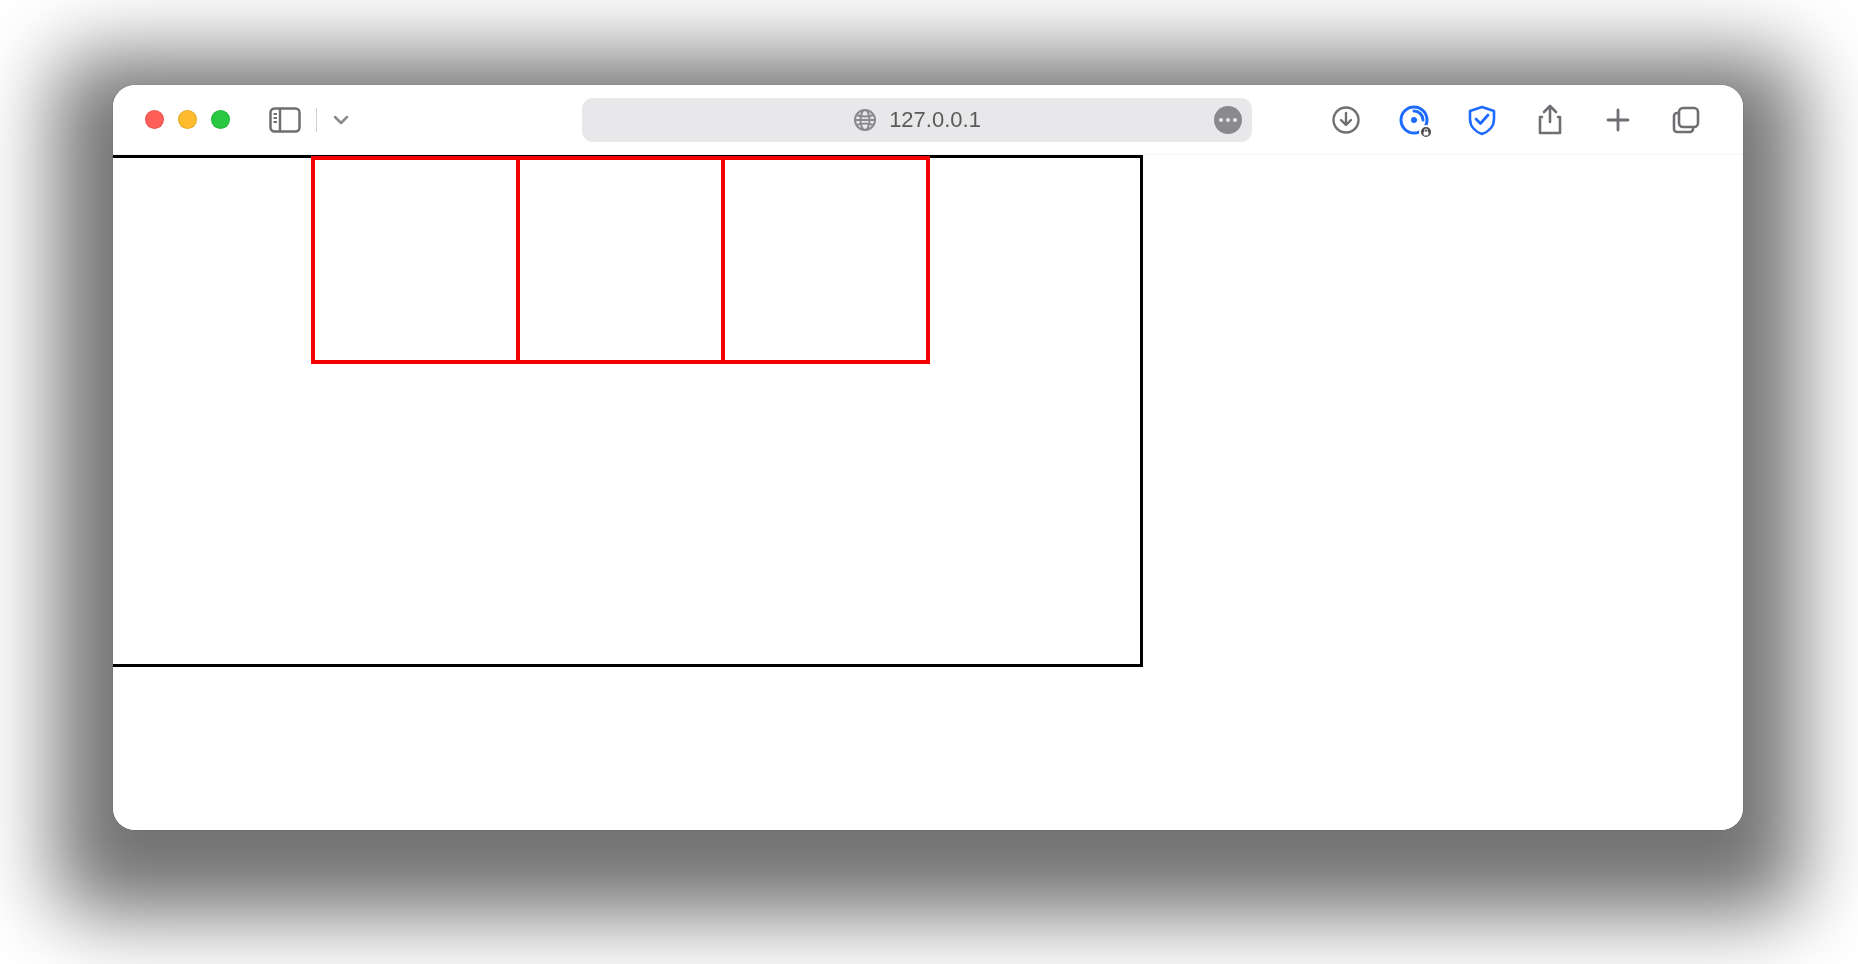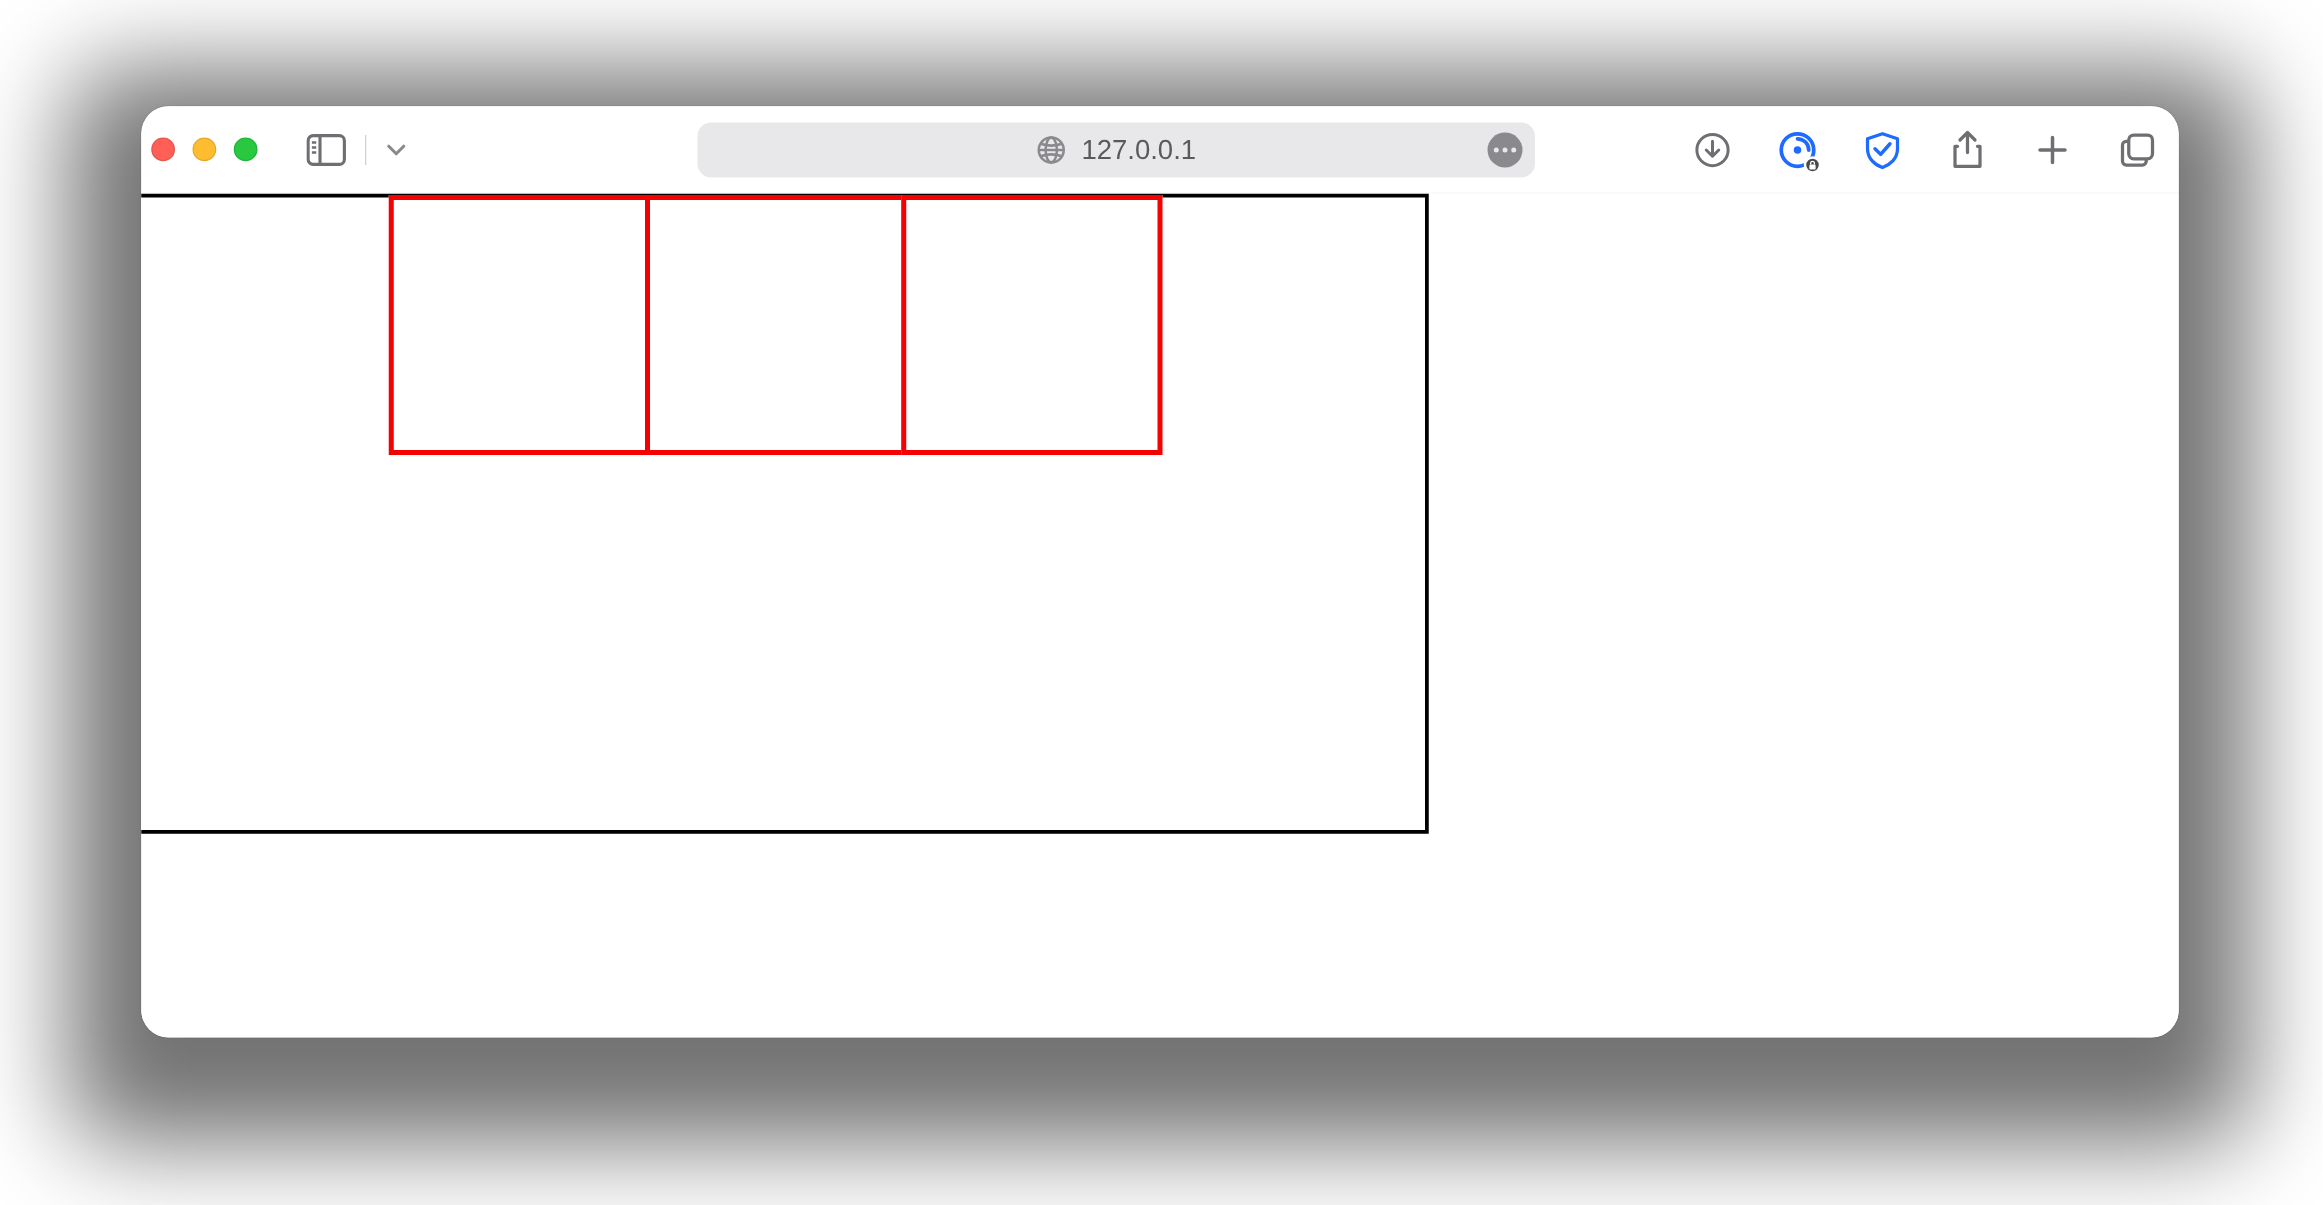--- a/index.html
+++ b/index.html
@@ -48,21 +48,21 @@
       flex-direction: column;
       box-shadow: 0 0 0 1px rgba(0,0,0,0.05);
     }
     
     
     .toolbar {
       height: 70px;
       background: #ffffff;
       display: flex;
       align-items: center;
-      padding: 0 8px;
+      padding: 0 32px;
       gap: 11px;
       border-bottom: 1px solid rgba(0,0,0,0.04);
     }
     
     .traffic-lights {
       display: flex;
       gap: 14px;
       align-items: center;
     }
     .traffic-light {

